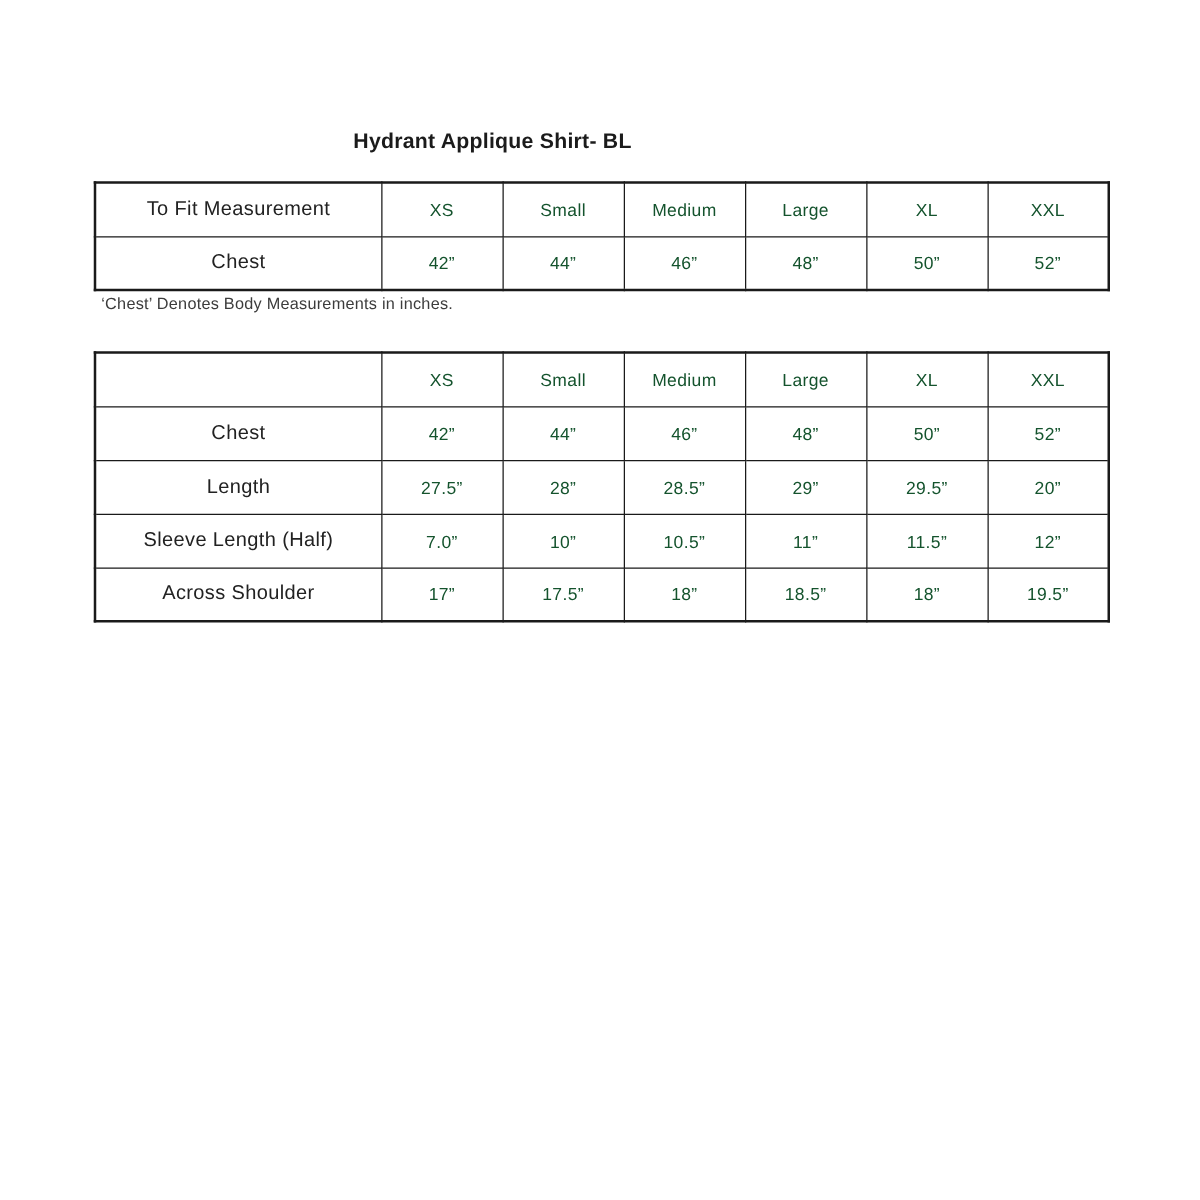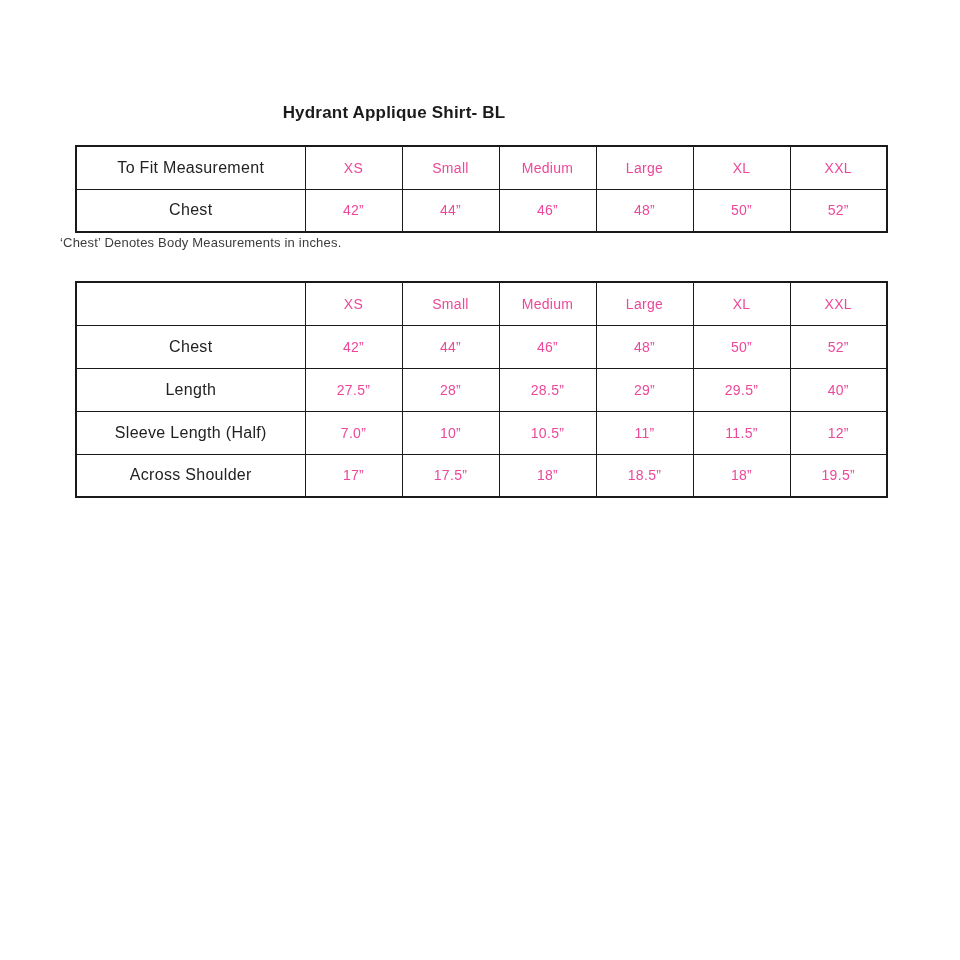--- a/index.html
+++ b/index.html
@@ -41,31 +41,31 @@
   col.label-col { width: 229px; }
   col.size-col  { width: 97px; }
   .row-label {
     font-size: 16px;
     letter-spacing: 0.3px;
     color: #222222;
   }
   .size-head, .cell-value {
     font-size: 14px;
     letter-spacing: 0.3px;
-    color: #ec4899;
+    color: #14532d;
   }
   .span-header {
     font-size: 16px;
     letter-spacing: 0.6px;
     height: 41px;
     color: #1b1b1b;
   }
   .footnote {
     position: absolute;
-    left: 60px;
+    left: 81px;
     top: 235px;
     font-size: 13px;
     letter-spacing: 0.2px;
     color: #3c3c3c;
   }
 </style>
 </head>
 <body>
 
 <div class="page-title">Hydrant Applique Shirt- BL</div>
@@ -133,21 +133,21 @@
       <td class="cell-value">50”</td>
       <td class="cell-value">52”</td>
     </tr>
     <tr>
       <td class="row-label">Length</td>
       <td class="cell-value">27.5”</td>
       <td class="cell-value">28”</td>
       <td class="cell-value">28.5”</td>
       <td class="cell-value">29”</td>
       <td class="cell-value">29.5”</td>
-      <td class="cell-value">40”</td>
+      <td class="cell-value">20”</td>
     </tr>
     <tr>
       <td class="row-label">Sleeve Length (Half)</td>
       <td class="cell-value">7.0”</td>
       <td class="cell-value">10”</td>
       <td class="cell-value">10.5”</td>
       <td class="cell-value">11”</td>
       <td class="cell-value">11.5”</td>
       <td class="cell-value">12”</td>
     </tr>

